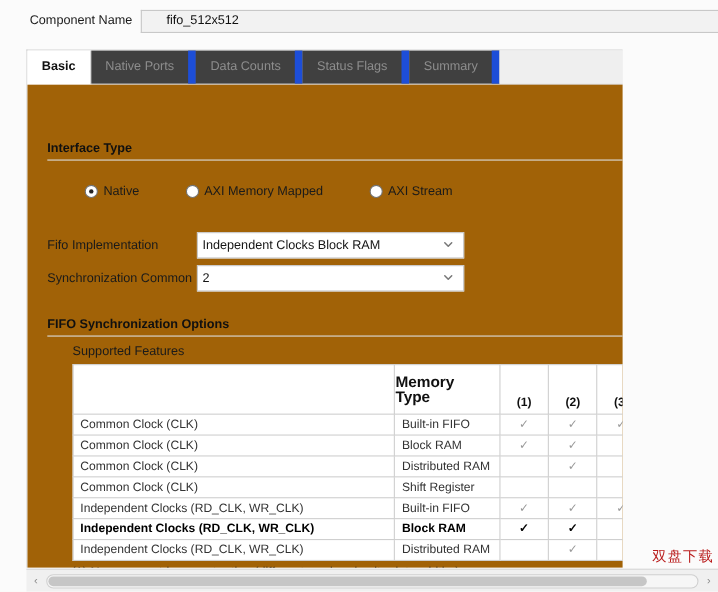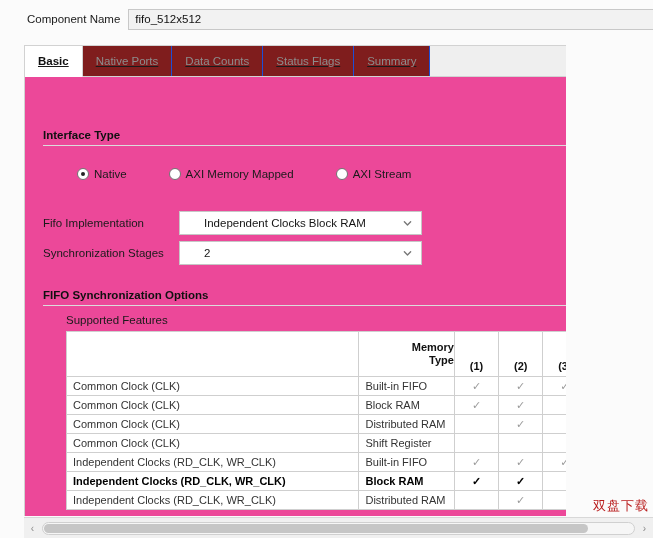--- a/index.html
+++ b/index.html
@@ -23,61 +23,61 @@
   .comp-label {
     margin-left: 27px; margin-right: 8px;
     font-size: 11.5px; color: #1a1a1a; white-space: nowrap;
   }
   .comp-input {
     flex: 1; height: 21px; margin-right: 0px;
     background: #f2f2f2;
     border: 1px solid #c8c8c8;
     border-right: none;
     display: flex; align-items: center;
-    padding-left: 6px;
+    padding-left: 22px;
     font-size: 11.5px; color: #111;
   }
 
   
   .tabpanel {
     position: absolute; left: 24px; top: 45px;
     width: 542px; height: 471px;
     background: #ffffff;
     border: 1px solid #d2d2d2;
-    border-right: none; border-bottom: none; text-decoration: underline;
+    border-right: none; border-bottom: none;
   }
   .tabstrip {
     position: relative; height: 31px; width: 100%;
     background: #efefef;
     border-bottom: 1px solid #d2d2d2;
     display: flex; align-items: stretch;
   }
   .tab {
     display: flex; align-items: center; justify-content: center;
     padding: 0 13px;
     font-size: 11.5px;
     color: #8d8d8d;
-    border-right: 1px solid #1d4ed8;
-    background: #7f1d1d;
+    border-right: 7px solid #1d4ed8;
+    background: #404040;
     cursor: default;
     white-space: nowrap;
   }
   .tab.active {
     background: #ffffff;
     color: #101010;
     font-weight: bold;
     border-right: 1px solid #d2d2d2;
     border-bottom: 1px solid #ffffff;
     margin-bottom: -1px;
   }
   .tab-filler { flex: 1; background: #efefef; }
 
   .tabbody {
     position: relative; width: 100%; height: 439px;
-    background: #ec4899;
+    background: #a16207;
     overflow: hidden;
   }
 
   
   .section-head {
     position: absolute;
     font-size: 11.5px; font-weight: bold; color: #101010;
     white-space: nowrap;
   }
   .section-rule {
@@ -101,21 +101,21 @@
 
   
   .field-row { position: absolute; display: flex; align-items: center; }
   .field-label { font-size: 11.5px; color: #1a1a1a; white-space: nowrap; }
   .combo {
     position: relative;
     height: 24px;
     border: 1px solid #c6c6c6;
     background: #ffffff;
     display: flex; align-items: center;
-    padding-left: 24px;
+    padding-left: 4px;
     font-size: 11.5px; color: #151515;
     cursor: default;
   }
   .combo .chev {
     position: absolute; right: 9px; top: 50%;
     width: 9px; height: 9px; margin-top: -5px;
   }
 
   
   .sf-caption {
@@ -135,22 +135,22 @@
     padding: 0;
     height: 19px;
     vertical-align: middle;
     font-weight: normal;
     color: #333;
   }
   table.sf th.hd-blank { width: 291px; height: 45px; }
   table.sf th.hd-mem {
     width: 95px; height: 45px;
     font-weight: bold; color: #101010;
-    text-align: right; line-height: 13px;
-    font-size: 11px;
+    text-align: left; line-height: 13px;
+    font-size: 14px;
   }
   table.sf th.hd-n {
     width: 44px; height: 45px;
     font-weight: bold; color: #101010;
     text-align: center; vertical-align: bottom;
     padding-bottom: 4px;
     font-size: 11px;
   }
   table.sf td.c-feat { padding-left: 6px; white-space: nowrap; font-size: 11px; color: #333; }
   table.sf td.c-mem { padding-left: 6px; white-space: nowrap; font-size: 11px; color: #333; }
@@ -245,21 +245,21 @@
           <span>Independent Clocks Block RAM</span>
           <span class="chev">
             <svg width="9" height="9" viewBox="0 0 10 10">
                 <path d="M1.5 3 L5 6.6 L8.5 3" fill="none" stroke="#777" stroke-width="1.5" stroke-linecap="round" stroke-linejoin="round"></path>
               </svg>
           </span>
         </div>
       </div>
 
       <div class="field-row" style="left:18px; top:164px;">
-        <div class="field-label" style="width:136px;">Synchronization Stages</div>
+        <div class="field-label" style="width:136px;">Synchronization Common</div>
         <div class="combo" style="width:243px;">
           <span>2</span>
           <span class="chev">
             <svg width="9" height="9" viewBox="0 0 10 10">
                 <path d="M1.5 3 L5 6.6 L8.5 3" fill="none" stroke="#777" stroke-width="1.5" stroke-linecap="round" stroke-linejoin="round"></path>
               </svg>
           </span>
         </div>
       </div>
 

